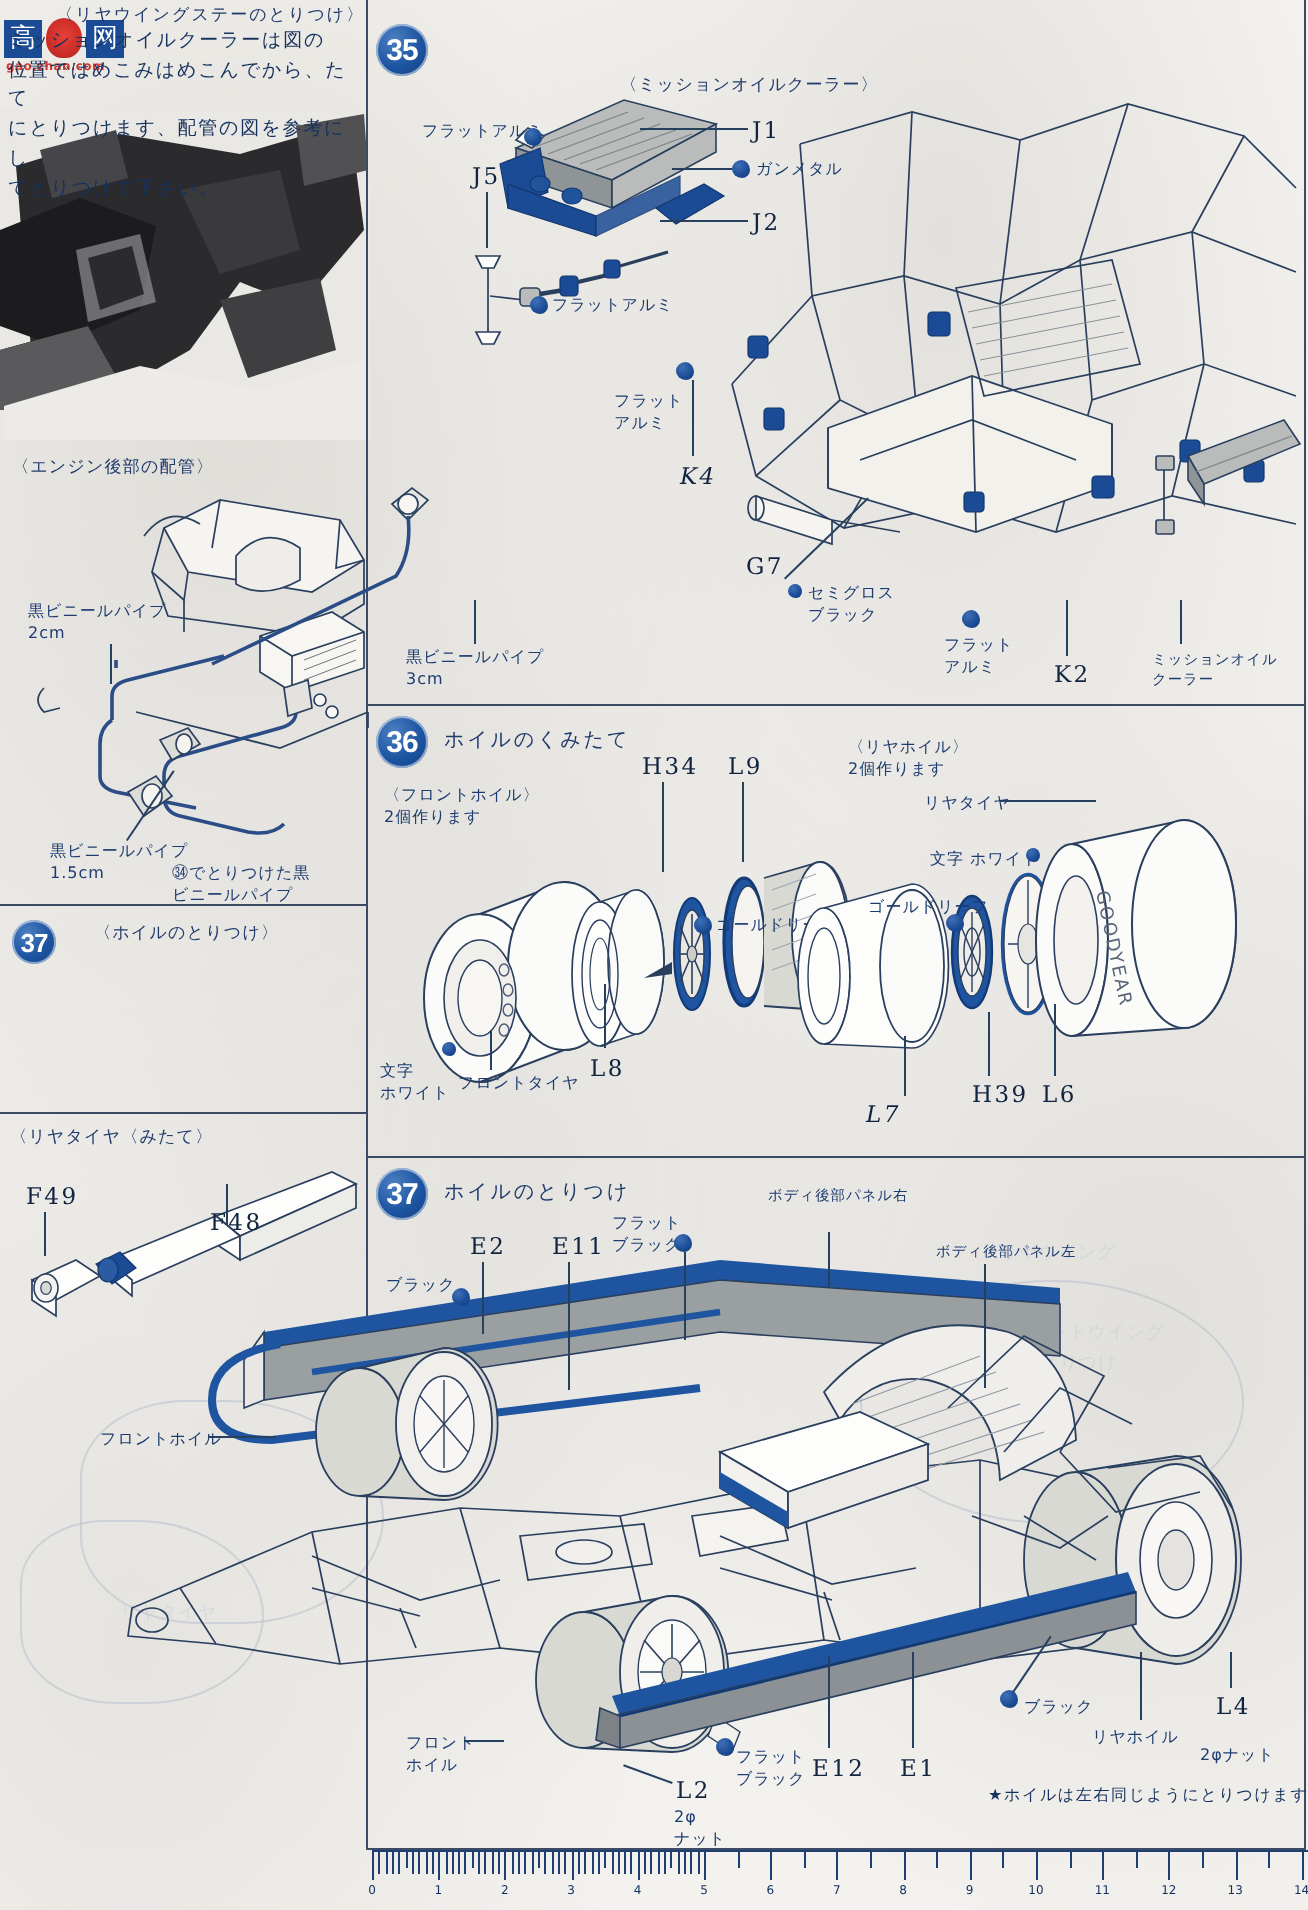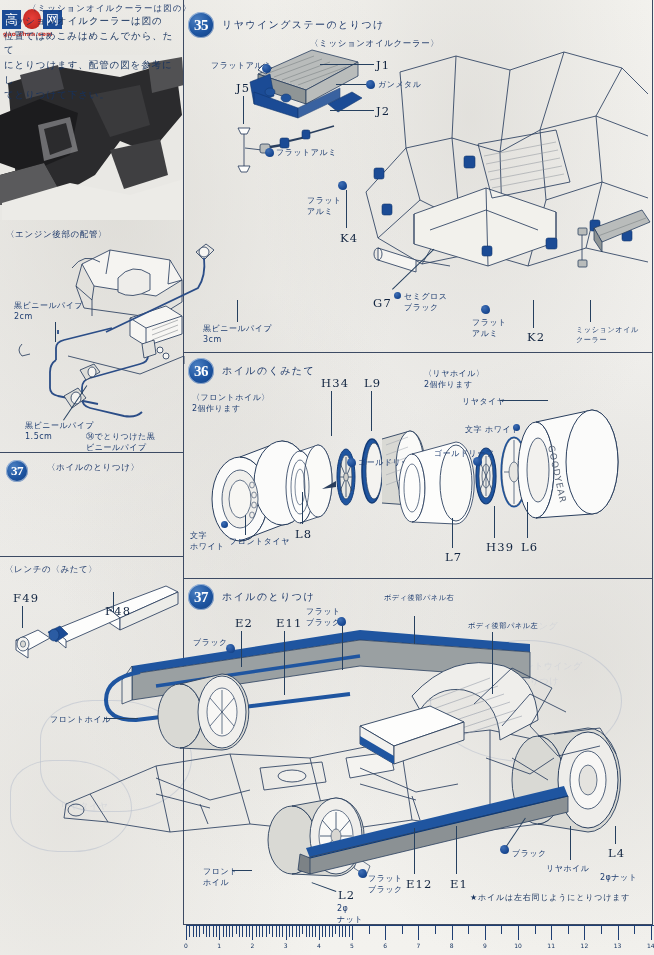--- a/index.html
+++ b/index.html
@@ -60,21 +60,21 @@
     position: absolute;
     width: 26px; height: 26px;
     border-radius: 50%;
     background: radial-gradient(circle at 34% 30%, #4a7fc1 0%, #1d54a0 55%, #123f80 100%);
     color: #fff;
     font-weight: bold;
     font-size: 15px;
     display: flex;
     align-items: center;
     justify-content: center;
-    font-family: Liberation Serif, serif;
+    font-family: Liberation Sans, sans-serif;
     box-shadow: 0 0 0 1px rgba(255,255,255,.5) inset;
     letter-spacing: -.5px;
   }
   .step-badge.sm { width: 22px; height: 22px; font-size: 13px; }
 
   
   .jtext {
     position: absolute;
     color: #1f3a6b;
     font-family: "DejaVu Sans", sans-serif;
@@ -188,20 +188,21 @@
     letter-spacing: .2px;
     white-space: nowrap;
   }
   
   .starnote {
     position: absolute;
     color: #16325e;
     font-size: 8px;
     letter-spacing: .8px;
     white-space: nowrap;
+    margin-left: 24px;
   }
   .tire { fill: #fbfbfa; stroke: #2a3f5e; stroke-width: 1; }
   .tire-shade { fill: #d9d9d4; stroke: #2a3f5e; stroke-width: .9; }
   .blu-f { fill: #1b4b95; stroke: #12376f; stroke-width: .6; }
   .ln { fill: none; stroke: #2a3f5e; stroke-width: .85; }
   .gry { fill: #b9bcbb; stroke: #2a3f5e; stroke-width: .8; }
   .gry-d { fill: #8f9596; stroke: #2a3f5e; stroke-width: .8; }
   .wht { fill: #fdfdfc; stroke: #2a3f5e; stroke-width: .85; }
 </style>
 </head>
@@ -245,28 +246,27 @@
   <div class="rule-h" style="left:0;top:556px;width:183px;"></div>
   <div class="rule-h" style="left:184px;top:924px;width:468px;"></div>
 
   <div id="wm">
     <div class="wm-box" style="left:0;">高</div>
     <div class="wm-red"></div>
     <div class="wm-box" style="left:41px;">网</div>
     <div class="wm-txt">gao.zhan.com</div>
   </div>
 
-  <div class="jtext" style="left:28px;top:2px;font-size:8.5px;letter-spacing:1px;">〈ミッションオイルクーラーは図の〉</div>
+  <div class="jtext" style="left:28px;top:2px;font-size:8.5px;letter-spacing:1px;">〈リヤウイングステーのとりつけ〉</div>
   <div class="jtext body" style="left:4px;top:14px;width:178px;">ミッションオイルクーラーは図の
 位置ではめこみはめこんでから、たて
 にとりつけます、配管の図を参考にし
 てとりつけて下さい。</div>
 
   <div class="step-badge" style="left:188px;top:12px;">35</div>
-  <div class="jtext heading" style="left:222px;top:17px;">リヤウイングステーのとりつけ</div>
   <div class="jtext" style="left:310px;top:37px;font-size:8.5px;">〈ミッションオイルクーラー〉</div>
 
   <div class="art" style="left:240px;top:48px;">
     <svg width="130" height="80" viewBox="0 0 130 80">
       <path d="M18 26 L72 2 L118 14 L66 42 Z" class="gry"></path>
       <path d="M18 26 L66 42 L66 56 L18 40 Z" class="gry-d"></path>
       <path d="M66 42 L118 14 L118 28 L66 56 Z" class="gry"></path>
       <g stroke="#7d8487" stroke-width=".6" fill="none">
         <path d="M26 26 L74 8"></path>
           <path d="M34 29 L82 11"></path>
@@ -382,24 +382,24 @@
   <div class="part-id" style="left:236px;top:81px;">J5</div>
   <div class="lead v" style="left:243px;top:96px;height:28px;"></div>
 
   <div class="blob" style="left:265px;top:148px;"></div>
   <div class="callout" style="left:276px;top:147px;">フラットアルミ</div>
 
   <div class="callout" style="left:307px;top:195px;">フラット
 アルミ</div>
   <div class="blob" style="left:338px;top:181px;"></div>
 
-  <div class="part-id" style="left:340px;top:231px;">K4</div>
+  <div class="part-id" style="left:340px;top:231px;font-style:italic;">K4</div>
   <div class="lead v" style="left:346px;top:190px;height:38px;"></div>
 
-  <div class="part-id" style="left:373px;top:296px;">G7</div>
+  <div class="part-id" style="left:373px;top:276px;">G7</div>
   <div class="blob sm" style="left:394px;top:292px;"></div>
   <div class="callout" style="left:404px;top:291px;">セミグロス
 ブラック</div>
   <div class="lead d" style="left:392px;top:289px;width:58px;transform:rotate(-44deg);"></div>
 
   <div class="blob" style="left:481px;top:305px;"></div>
   <div class="callout" style="left:472px;top:317px;">フラット
 アルミ</div>
 
   <div class="part-id" style="left:527px;top:330px;">K2</div>
@@ -480,21 +480,21 @@
         <path d="M10 16 L20 8 L28 14 L18 24 Z" fill="#e8e7e3"></path>
         <ellipse cx="18" cy="16" rx="5" ry="5" fill="#f7f6f3"></ellipse>
       </g>
       <path d="M18 22 Q20 40 12 52 L-80 96" fill="none" stroke="#2b4d87" stroke-width="1.8"></path>
     </svg>
   </div>
 
   <div class="step-badge sm" style="left:6px;top:460px;">37</div>
   <div class="jtext" style="left:47px;top:461px;font-size:8.5px;">〈ホイルのとりつけ〉</div>
 
-  <div class="jtext" style="left:5px;top:563px;font-size:8.5px;">〈レンチの〈みたて〉</div>
+  <div class="jtext" style="left:5px;top:563px;font-size:8.5px;">〈リヤタイヤ〈みたて〉</div>
 
   <div class="art" style="left:8px;top:578px;">
     <svg width="175" height="78" viewBox="0 0 175 78">
 
       <path d="M100 30 L158 8 L170 14 L112 40 Z" class="wht"></path>
       <path d="M100 30 L112 40 L112 52 L100 44 Z" class="wht"></path>
       <path d="M112 40 L170 14 L170 26 L112 52 Z" fill="#ececE8" stroke="#2a3f5e" stroke-width=".85"></path>
 
       <path d="M46 52 L100 30 L112 40 L58 64 Z" class="wht"></path>
       <path d="M46 52 L58 62 L58 70 L46 60 Z" class="wht"></path>
@@ -639,21 +639,21 @@
   <div class="callout" style="left:465px;top:424px;">文字 ホワイト</div>
   <div class="blob sm" style="left:513px;top:424px;"></div>
 
   <div class="callout" style="left:434px;top:448px;">ゴールドリーフ</div>
   <div class="blob" style="left:473px;top:457px;"></div>
 
   <div class="part-id" style="left:486px;top:540px;">H39</div>
   <div class="lead v" style="left:494px;top:506px;height:32px;"></div>
   <div class="part-id" style="left:521px;top:540px;">L6</div>
   <div class="lead v" style="left:527px;top:502px;height:36px;"></div>
-  <div class="part-id" style="left:445px;top:550px;">L7</div>
+  <div class="part-id" style="left:433px;top:550px;font-style:italic;">L7</div>
   <div class="lead v" style="left:452px;top:518px;height:30px;"></div>
 
   <div class="step-badge" style="left:188px;top:584px;">37</div>
   <div class="jtext heading" style="left:222px;top:589px;">ホイルのとりつけ</div>
 
   <div class="art" style="left:60px;top:608px;">
     <svg width="580" height="305" viewBox="0 0 580 305">
 
       <path d="M72 58 L300 22 L470 36 L470 44 L300 32 L72 66 Z" fill="#1f55a0"></path>
       <path d="M72 66 L300 32 L470 44 L470 70 L300 58 L72 92 Z" fill="#9aa0a2" stroke="#2a3f5e" stroke-width=".8"></path>

